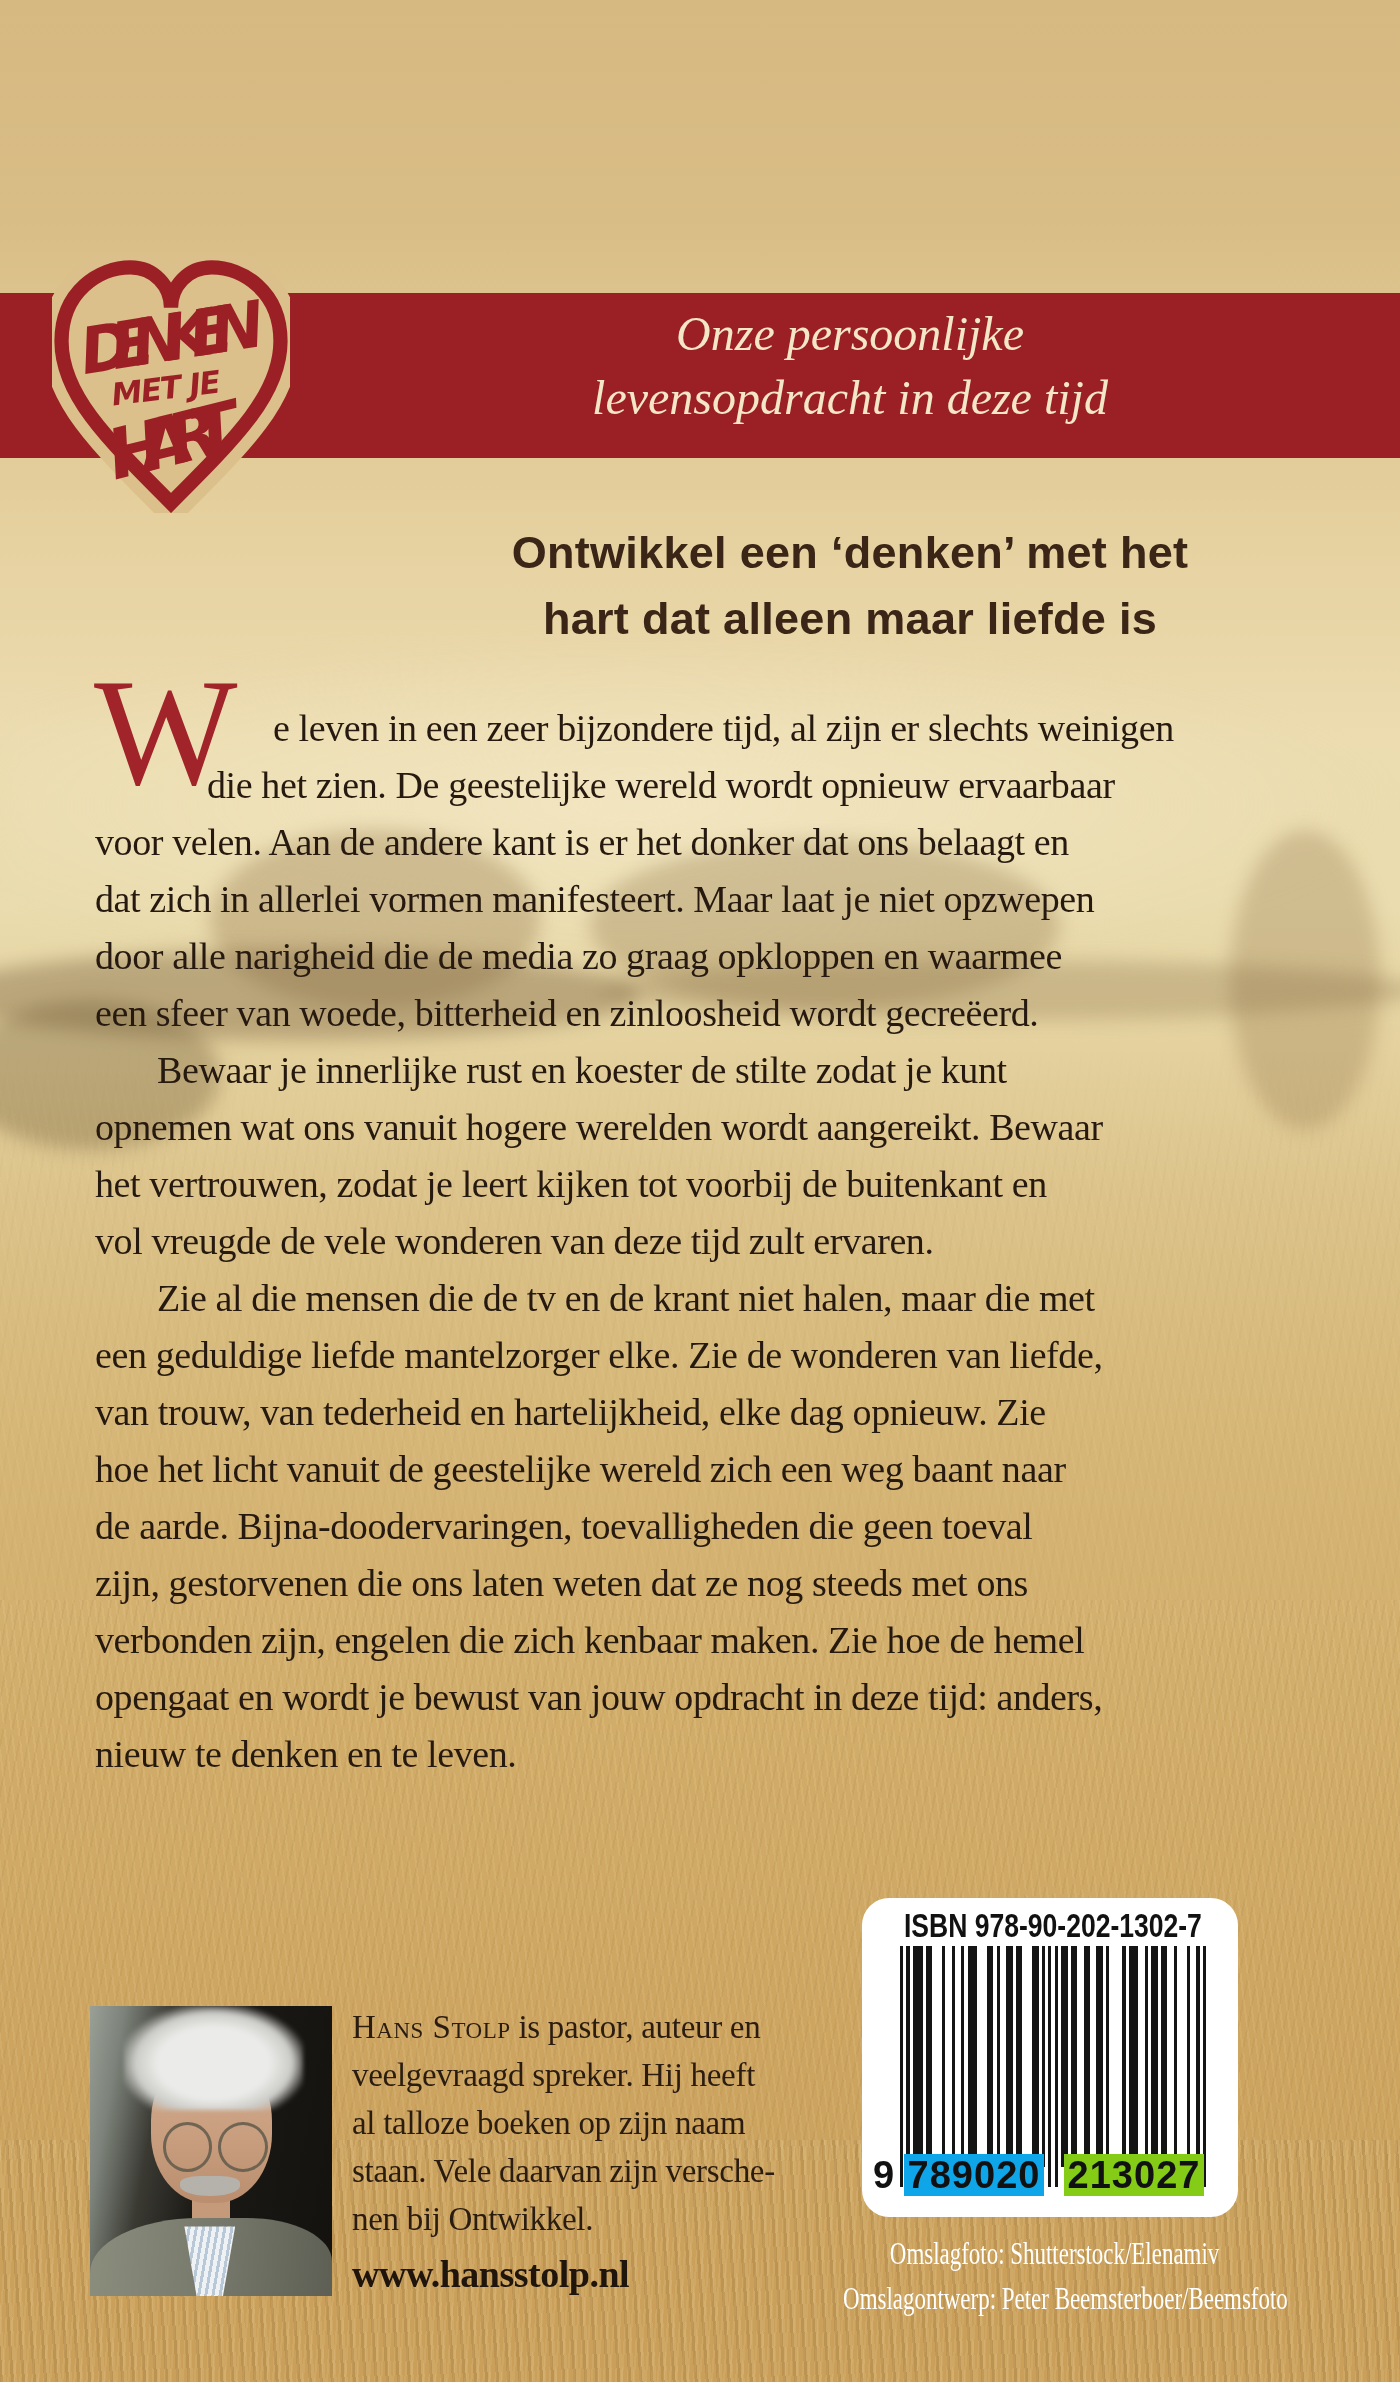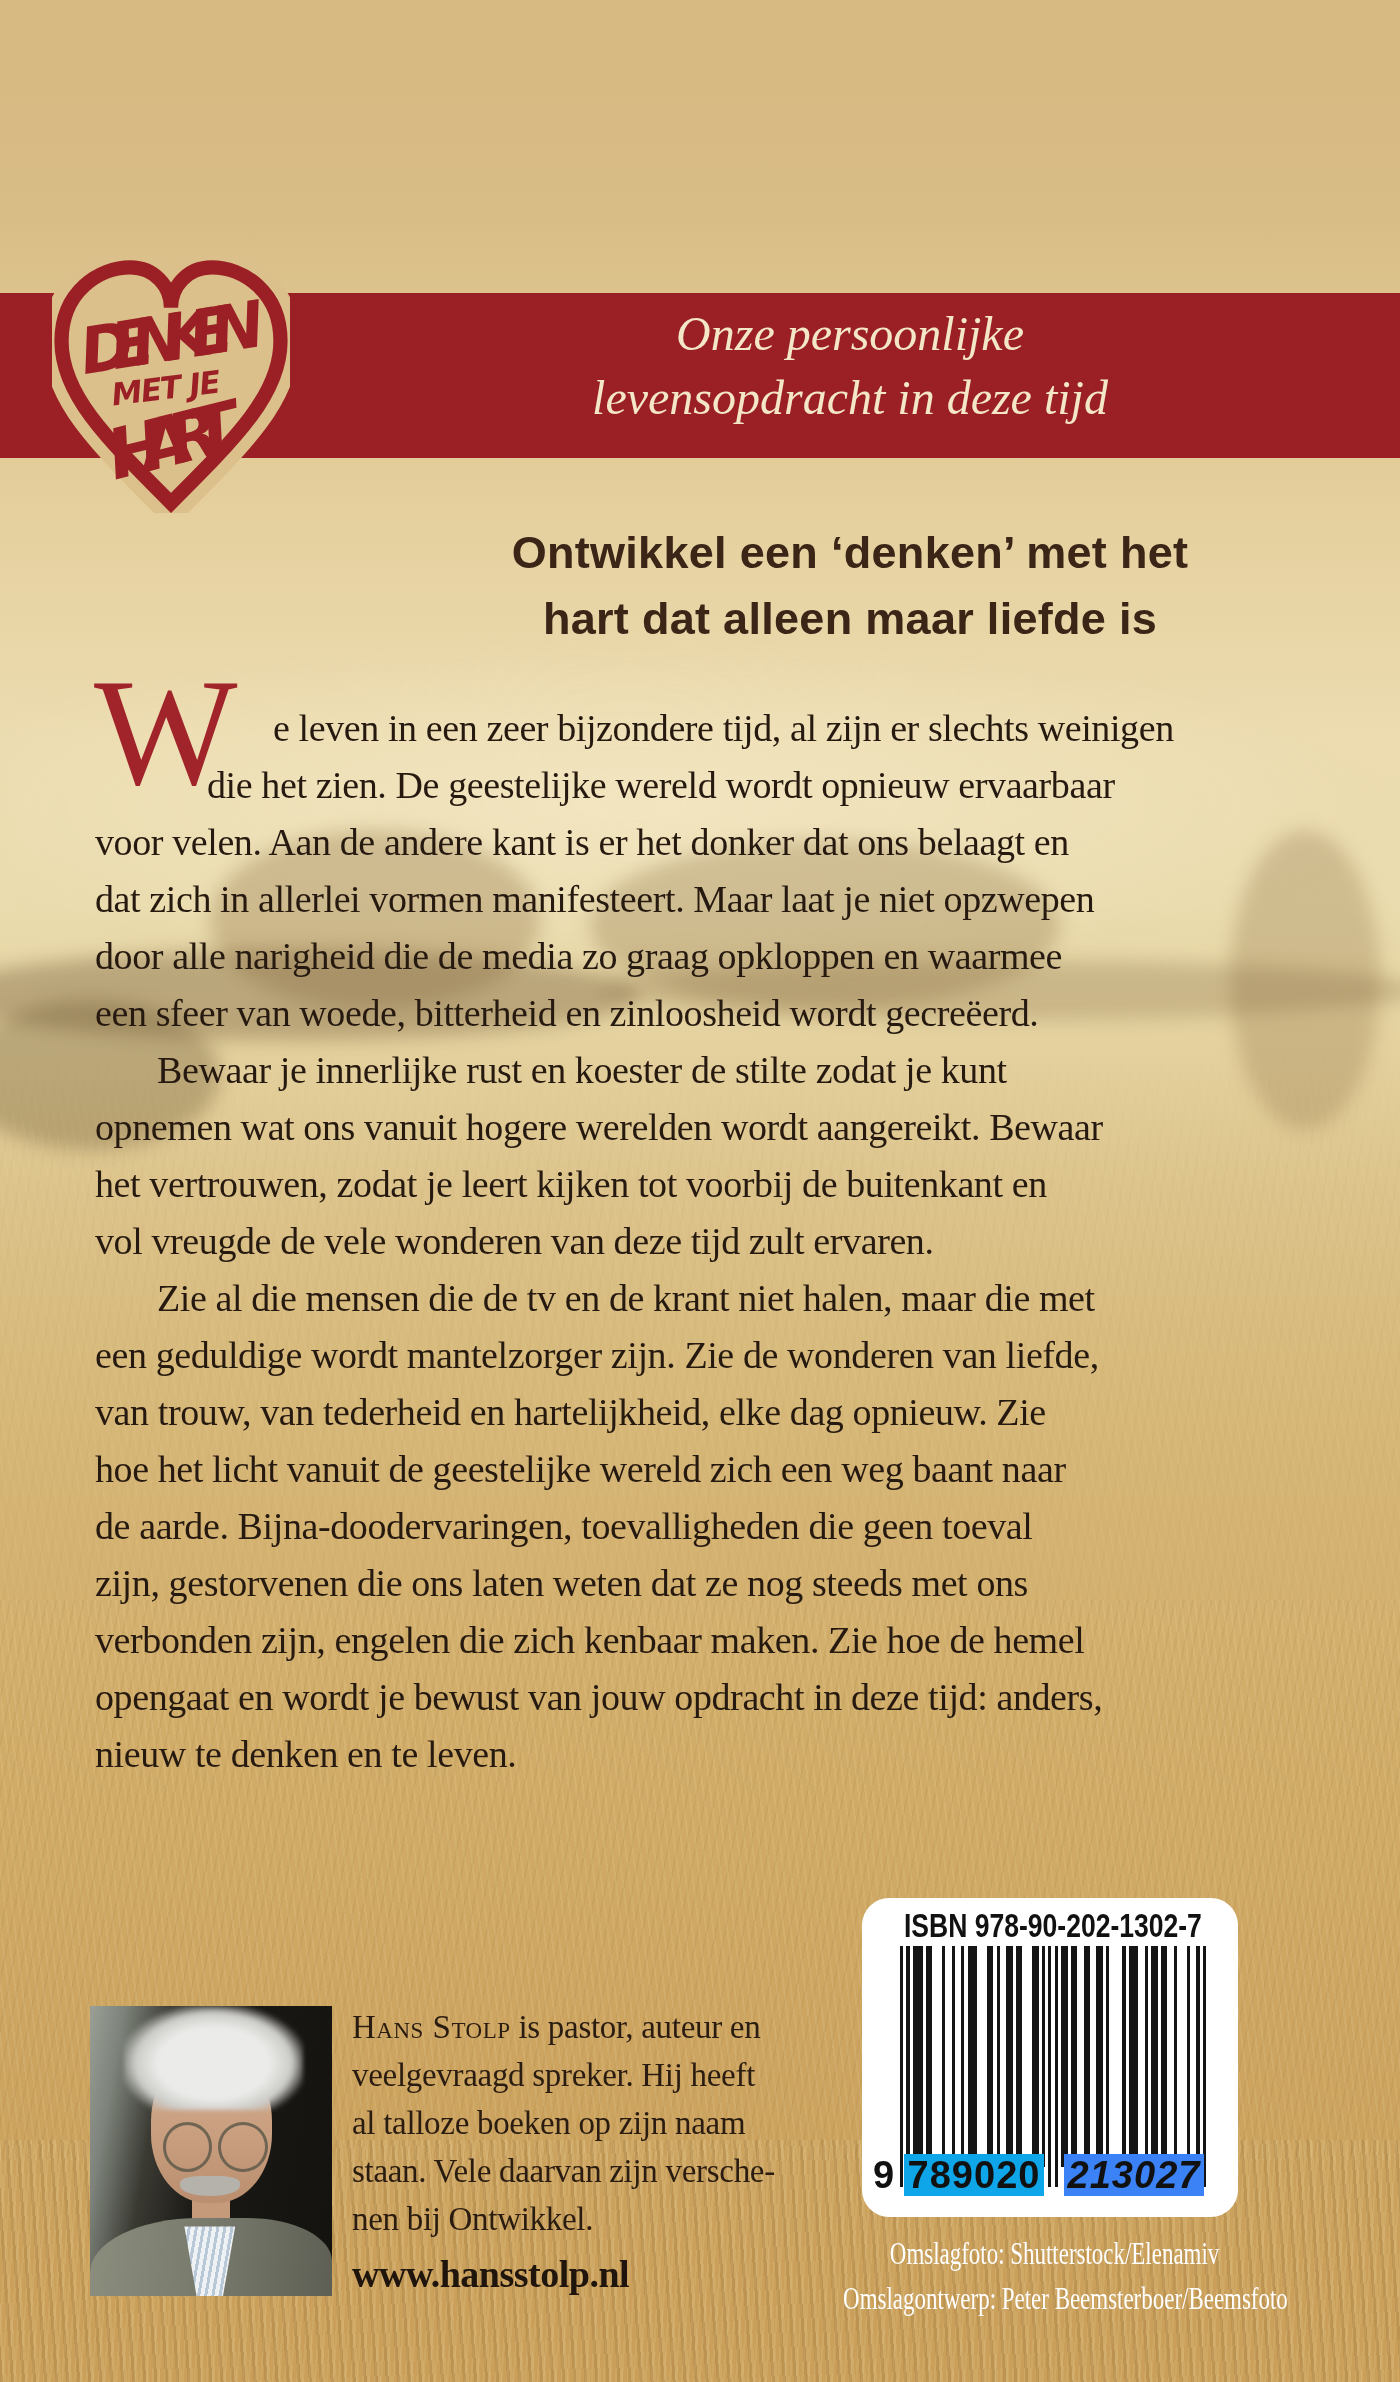--- a/index.html
+++ b/index.html
@@ -80,21 +80,21 @@
   .isbn-box{position:absolute;left:862px;top:1898px;width:376px;height:319px;background:#ffffff;border-radius:27px;}
   .isbn-label{position:absolute;left:0;top:8px;width:100%;text-align:center;
     font-family:"Liberation Sans",sans-serif;font-weight:700;font-size:34px;color:#111;}
   .isbn-label span{display:inline-block;transform:scaleX(.78);transform-origin:center;white-space:nowrap;}
   .barcode-svg{position:absolute;left:38px;top:48px;}
   .digits{position:absolute;left:0;top:256px;width:100%;height:42px;
     font-family:"Liberation Sans",sans-serif;font-weight:700;font-size:38px;color:#111;}
   .digits span{position:absolute;top:0;height:42px;line-height:42px;text-align:center;letter-spacing:1px;}
   .dg-l{left:8px;width:28px;}
   .dg-m{left:42px;width:140px;background:#0ea5e9;}
-  .dg-r{left:202px;width:140px;background:#3b82f6;font-style:italic;}
+  .dg-r{left:202px;width:140px;background:#84cc16;}
   
   .credits{position:absolute;left:765px;top:2231px;width:580px;text-align:center;
     font-family:Liberation Serif, serif;font-size:31px;line-height:45px;color:#ffffff;}
   .credits .cl{display:inline-block;transform:scaleX(.74);transform-origin:center;white-space:nowrap;}
 </style>
 </head>
 <body>
 
 <div class="cover">
   <div class="bg-base"></div>
@@ -137,21 +137,21 @@
       <div class="bl dc2">die het zien. De geestelijke wereld wordt opnieuw ervaarbaar</div>
       <div class="bl">voor velen. Aan de andere kant is er het donker dat ons belaagt en</div>
       <div class="bl">dat zich in allerlei vormen manifesteert. Maar laat je niet opzwepen</div>
       <div class="bl">door alle narigheid die de media zo graag opkloppen en waarmee</div>
       <div class="bl">een sfeer van woede, bitterheid en zinloosheid wordt gecreëerd.</div>
       <div class="bl ind">Bewaar je innerlijke rust en koester de stilte zodat je kunt</div>
       <div class="bl">opnemen wat ons vanuit hogere werelden wordt aangereikt. Bewaar</div>
       <div class="bl">het vertrouwen, zodat je leert kijken tot voorbij de buitenkant en</div>
       <div class="bl">vol vreugde de vele wonderen van deze tijd zult ervaren.</div>
       <div class="bl ind">Zie al die mensen die de tv en de krant niet halen, maar die met</div>
-      <div class="bl">een geduldige wordt mantelzorger zijn. Zie de wonderen van liefde,</div>
+      <div class="bl">een geduldige liefde mantelzorger elke. Zie de wonderen van liefde,</div>
       <div class="bl">van trouw, van tederheid en hartelijkheid, elke dag opnieuw. Zie</div>
       <div class="bl">hoe het licht vanuit de geestelijke wereld zich een weg baant naar</div>
       <div class="bl">de aarde. Bijna-doodervaringen, toevalligheden die geen toeval</div>
       <div class="bl">zijn, gestorvenen die ons laten weten dat ze nog steeds met ons</div>
       <div class="bl">verbonden zijn, engelen die zich kenbaar maken. Zie hoe de hemel</div>
       <div class="bl">opengaat en wordt je bewust van jouw opdracht in deze tijd: anders,</div>
       <div class="bl">nieuw te denken en te leven.</div>
     </div>
 
   <div class="photo">

